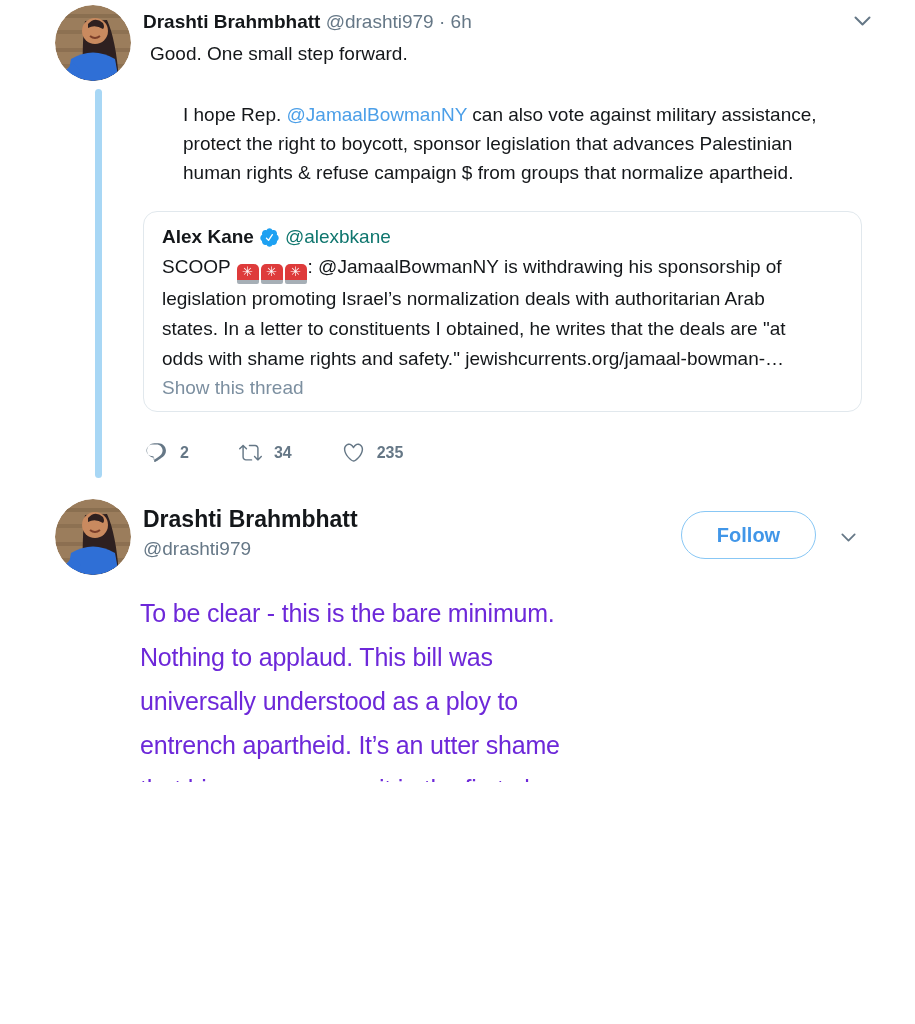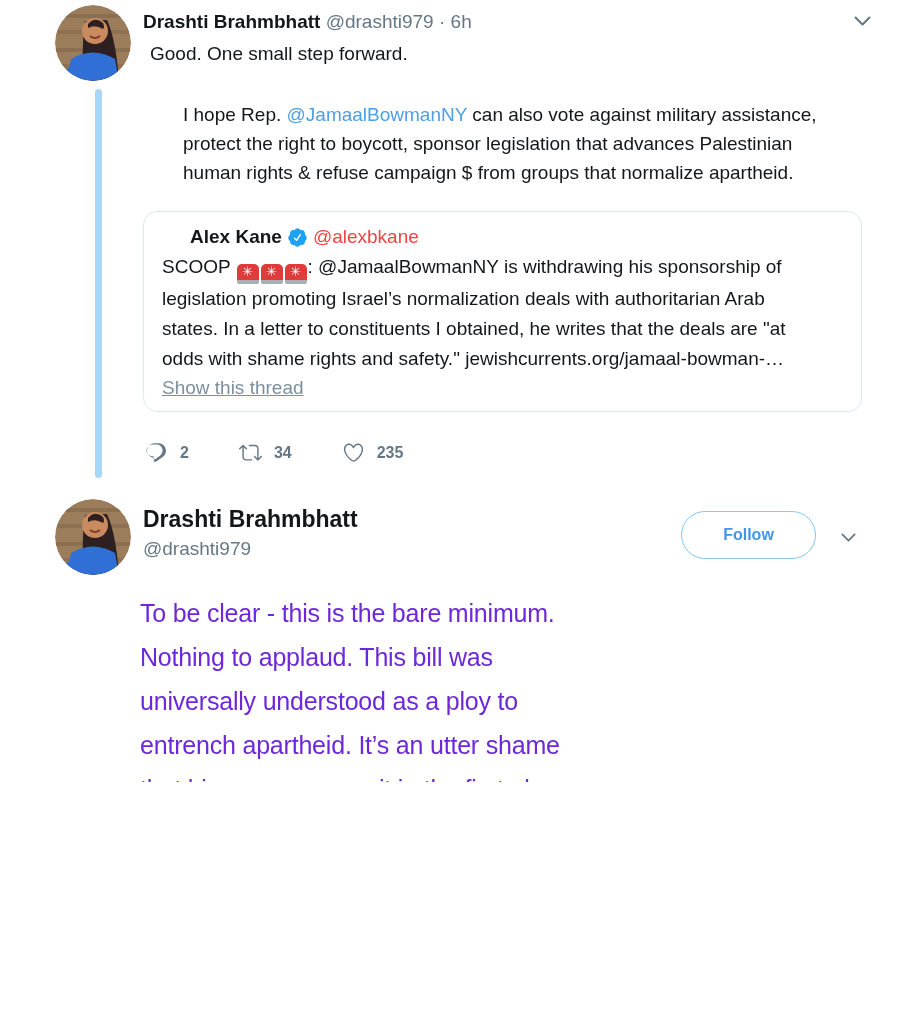--- a/index.html
+++ b/index.html
@@ -17,42 +17,42 @@
   .t1-header{font-size:19px;white-space:nowrap;}
   .t1-header .name{font-weight:bold;color:#14171A;}
   .t1-header .meta{color:#657786;font-weight:normal;}
 
   .tweet-text-sm{font-size:19px;line-height:29px;color:#14171A;white-space:pre-line;}
 
   
   .quote-card{border:1px solid #E1E8ED;border-radius:14px;background:#fff;
               padding:14px 18px 12px 18px;box-sizing:border-box;cursor:pointer;}
   .qc-header{font-size:19px;display:flex;align-items:center;gap:5px;margin-bottom:4px;}
-  .qc-header .name{font-weight:bold;color:#14171A;margin-left:28px;}
-  .qc-header .handle{color:#ef4444;}
+  .qc-header .name{font-weight:bold;color:#14171A;}
+  .qc-header .handle{color:#0f766e;}
   .qc-text{font-size:19px;line-height:30px;color:#14171A;white-space:pre-line;}
-  .show-thread{font-size:19px;color:#7C8FA0;margin-top:3px;display:inline-block;cursor:pointer;text-decoration:underline;}
+  .show-thread{font-size:19px;color:#7C8FA0;margin-top:3px;display:inline-block;cursor:pointer;}
 
   .seg{white-space:pre-line;}
   .seg-mention{color:#4C9FE8;cursor:pointer;}
   .seg-siren{display:inline-block;width:22px;height:16px;margin:0 1px;background:#DE3B3B;
              border-radius:5px 5px 2px 2px;border-bottom:4px solid #A6AFB6;color:#fff;
              font-size:13px;line-height:16px;text-align:center;vertical-align:-3px;white-space:normal;}
 
   
   .engagement{display:flex;align-items:center;gap:50px;color:#657786;}
   .eng-group{display:flex;align-items:center;gap:12px;cursor:pointer;}
   .eng-group svg{width:23px;height:23px;fill:#657786;}
   .eng-count{font-size:16px;font-weight:bold;color:#657786;}
 
   
   .t2-name{font-size:23px;font-weight:bold;color:#14171A;}
   .t2-handle{font-size:19px;color:#657786;}
   .follow-btn{width:135px;height:48px;border:1px solid #88C7F5;border-radius:24px;background:#fff;
-              color:#4196E8;font-size:16px;font-weight:bold;cursor:pointer;
+              color:#4196E8;font-size:20px;font-weight:bold;cursor:pointer;
               font-family:"Liberation Sans","DejaVu Sans",sans-serif;}
   .main-text{font-size:25px;line-height:44px;color:#6d28d9;white-space:pre-line;letter-spacing:-0.2px;}
   .timestamp{font-size:22px;color:#657786;}
   .divider{height:1px;background:#E6ECF0;}
   .caret{cursor:pointer;}
 </style>
 </head>
 <body>
 
 <div class="page">

